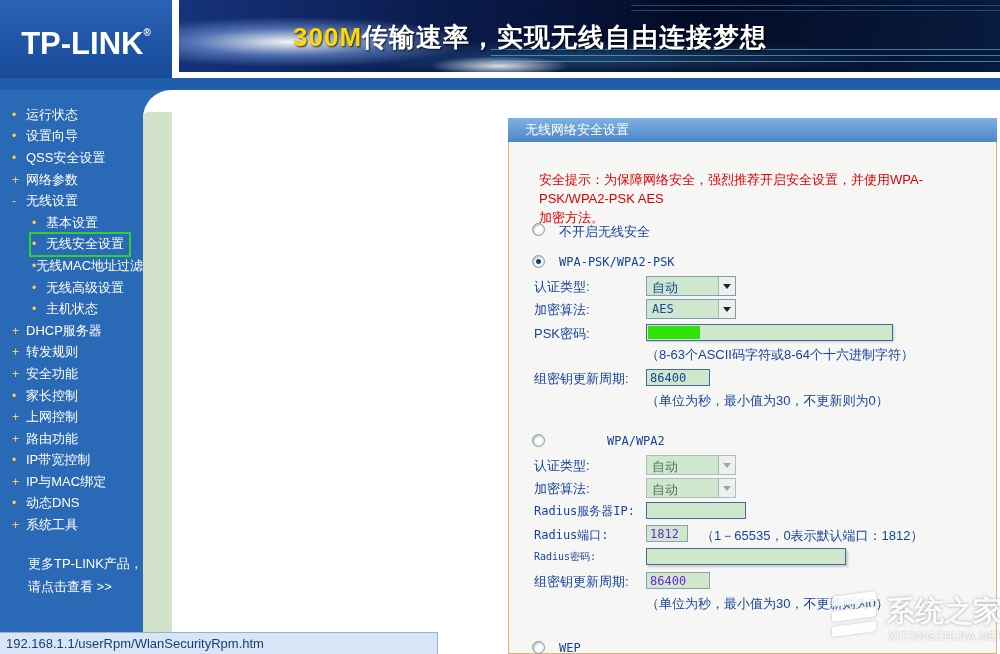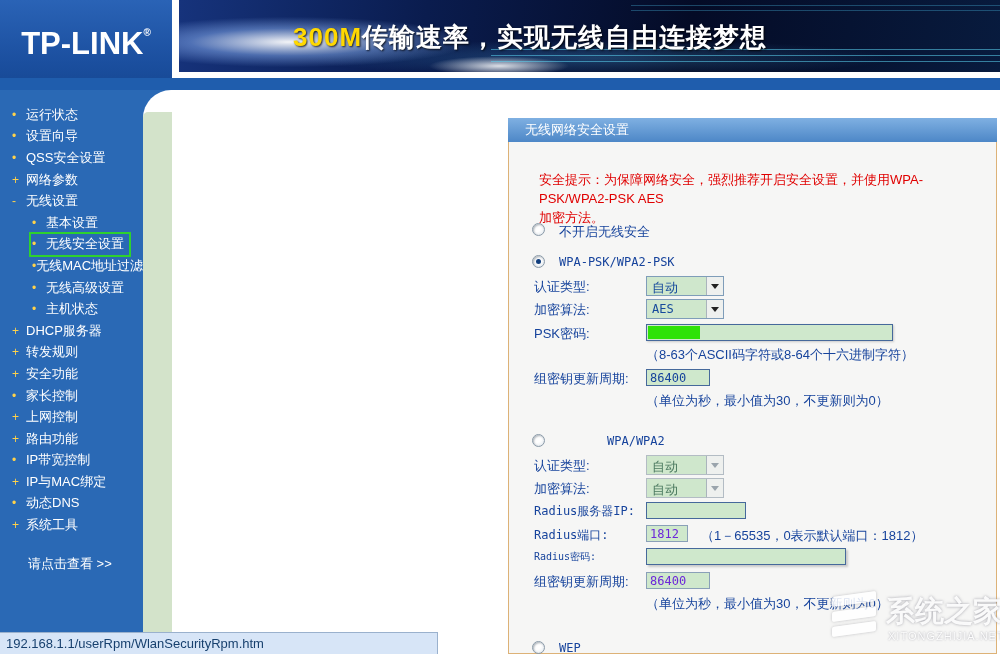--- a/index.html
+++ b/index.html
@@ -72,21 +72,21 @@
 
   
   .radio { position:absolute; width:13px; height:13px; border-radius:50%;
     border:1px solid #8a9aa8; background:radial-gradient(circle at 35% 30%, #fff 40%, #dfe6ec); cursor:pointer;
     box-shadow:inset 1px 1px 2px rgba(120,130,140,0.6); }
   .radio.checked::after { content:""; position:absolute; left:3px; top:3px; width:5px; height:5px;
     border-radius:50%; background:#123f7e; }
   .rlabel { cursor:pointer; }
 
   
-  .sel { position:absolute; width:78px; height:20px; background:#cfe7cc;
+  .sel { position:absolute; width:90px; height:20px; background:#cfe7cc;
     border:1px solid #7f9db9; font-size:13px; color:#1d4b35; cursor:pointer; }
   .sel .val { position:absolute; left:5px; top:2px; color:#164a9c; }
   .sel .btn { position:absolute; right:0; top:0; bottom:0; width:17px; background:#eef0ee;
     border-left:1px solid #aab4bc; display:flex; align-items:center; justify-content:center; }
   .sel .tri { width:0; height:0; border-left:4px solid transparent; border-right:4px solid transparent;
     border-top:5px solid #222; }
   .sel.disabled { border-color:#b3bcc4; cursor:default; }
   .sel.disabled .tri { border-top-color:#9aa4ac; }
   .sel.disabled .val { color:#4c7a60; }
 
@@ -201,20 +201,21 @@
     <li>
         <span class="pfx">•</span>
         <span class="lbl">动态DNS</span>
       </li>
     <li>
         <span class="pfx">+</span>
         <span class="lbl">系统工具</span>
       </li>
   </ul>
   <div class="promo">
+    <div>更多TP-LINK产品，</div>
     <div>请点击查看 &gt;&gt;</div>
   </div>
 </div>
 
 <div class="corner-patch"></div>
 <div class="content-area">
   <div class="green-strip"></div>
 </div>
 
 <div class="panel">

